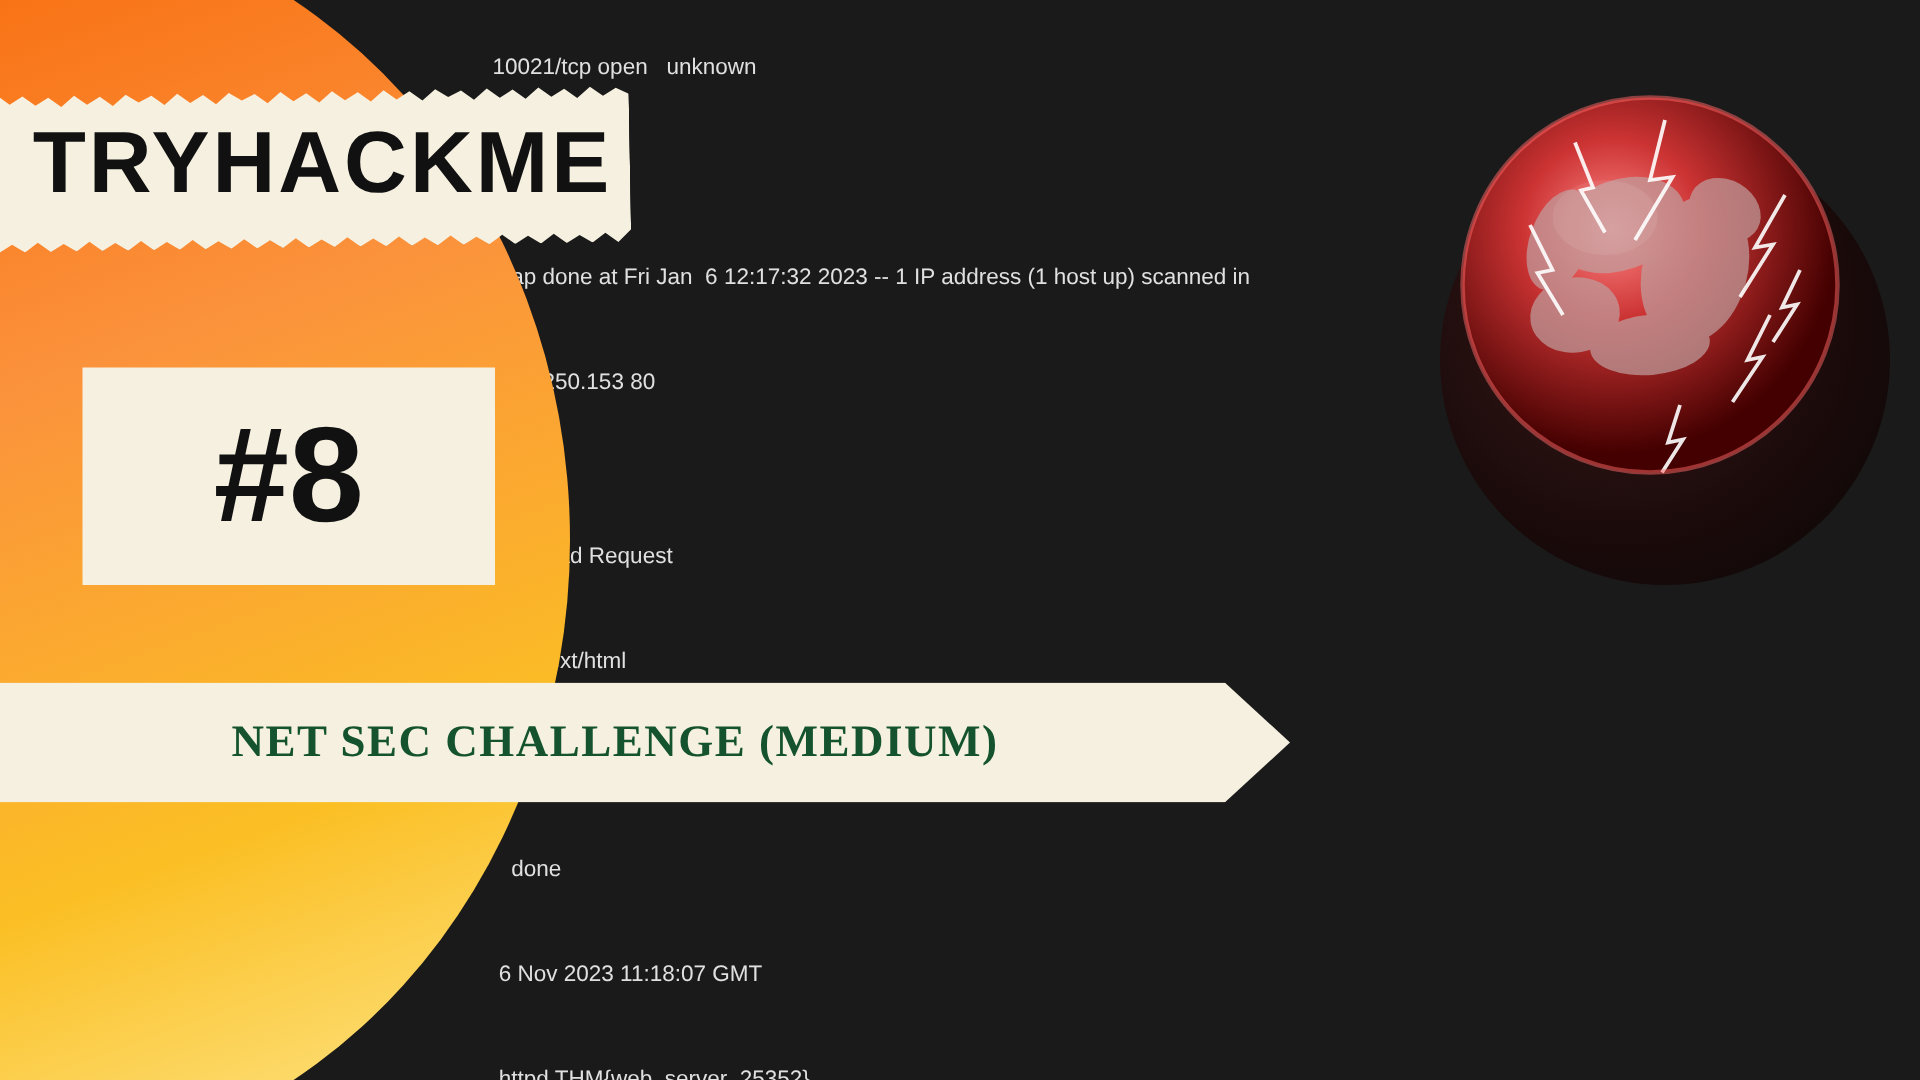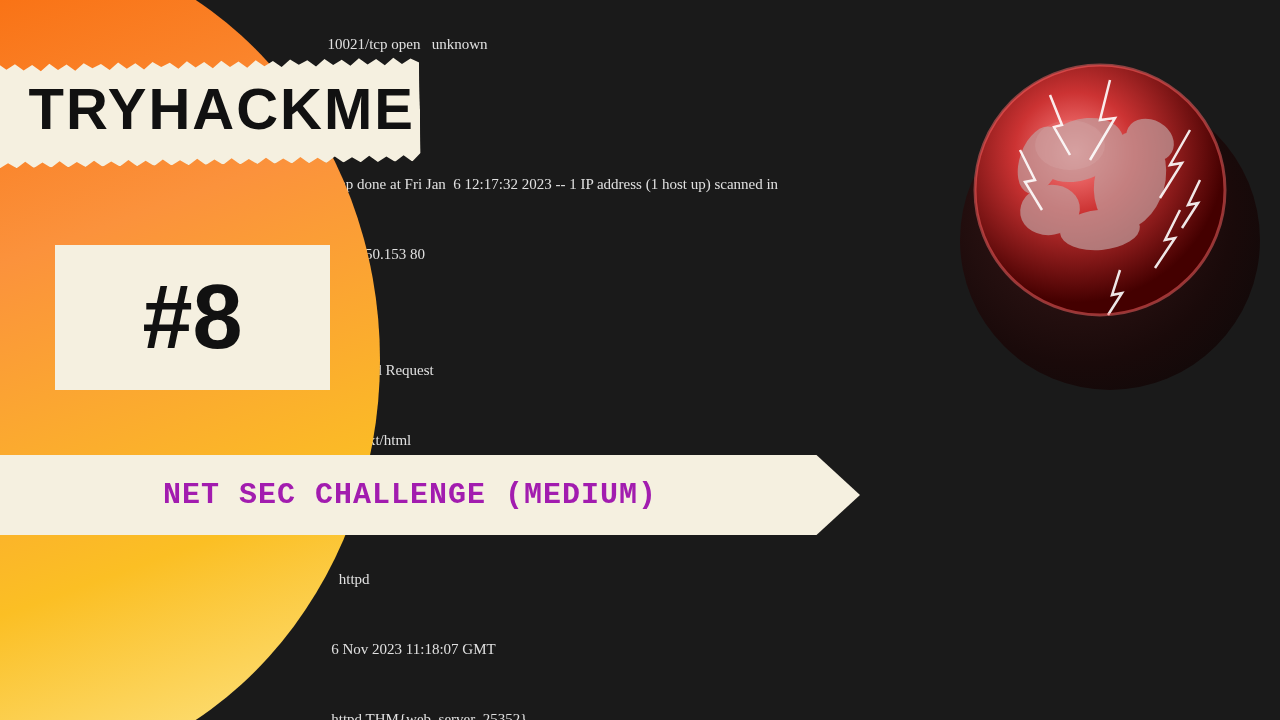--- a/index.html
+++ b/index.html
@@ -25,21 +25,21 @@
 
     
     .terminal-text {
       position: absolute;
       top: 0;
       left: 300px;
       width: 980px;
       height: 568px;
       padding: 10px 20px;
       color: #e0e0e0;
-      font-family: Liberation Serif, serif;
+      font-family: Liberation Sans, sans-serif;
       font-size: 15px;
       line-height: 1.55;
       z-index: 1;
       white-space: pre;
     }
 
     
     .left-bg {
       position: absolute;
       top: 0; left: 0;
@@ -75,21 +75,21 @@
         4% 95%, 2% 100%, 0% 94%
       );
       box-shadow: 2px 3px 8px rgba(0,0,0,0.3);
     }
 
     .title-text {
       position: absolute;
       top: 75px;
       left: 15px;
       width: 400px;
-      text-align: right;
+      text-align: center;
       font-size: 58px;
       font-weight: 900;
       color: #111;
       z-index: 11;
       letter-spacing: 2px;
       font-family: Arial Black, sans-serif;
       text-transform: uppercase;
     }
 
     
@@ -124,22 +124,22 @@
       z-index: 10;
       clip-path: polygon(0 0, 95% 0, 100% 50%, 95% 100%, 0 100%);
       display: flex;
       align-items: center;
       justify-content: center;
     }
 
     .arrow-text {
       font-size: 30px;
       font-weight: 900;
-      color: #a21caf;
-      font-family: Liberation Mono, monospace;
+      color: #14532d;
+      font-family: Liberation Serif, serif;
       text-transform: uppercase;
       letter-spacing: 1px;
       padding-left: 30px;
       padding-right: 60px;
     }
 
     
     .globe-container {
       position: absolute;
       top: 50px;
@@ -180,21 +180,21 @@
   <br>
   <span>0.10.250.153 80</span>
   <br>
   <br>
   <span> 400 Bad Request</span>
   <br>
   <span>ype: text/html</span>
   <br>
   <span>ngth: 345</span>
   <br>
-  <span>   httpd</span>
+  <span>   done</span>
   <br>
   <span> 6 Nov 2023 11:18:07 GMT</span>
   <br>
   <span> httpd THM{web_server_25352}</span>
   <br>
   <br>
   
   <br>
   
   <br>

